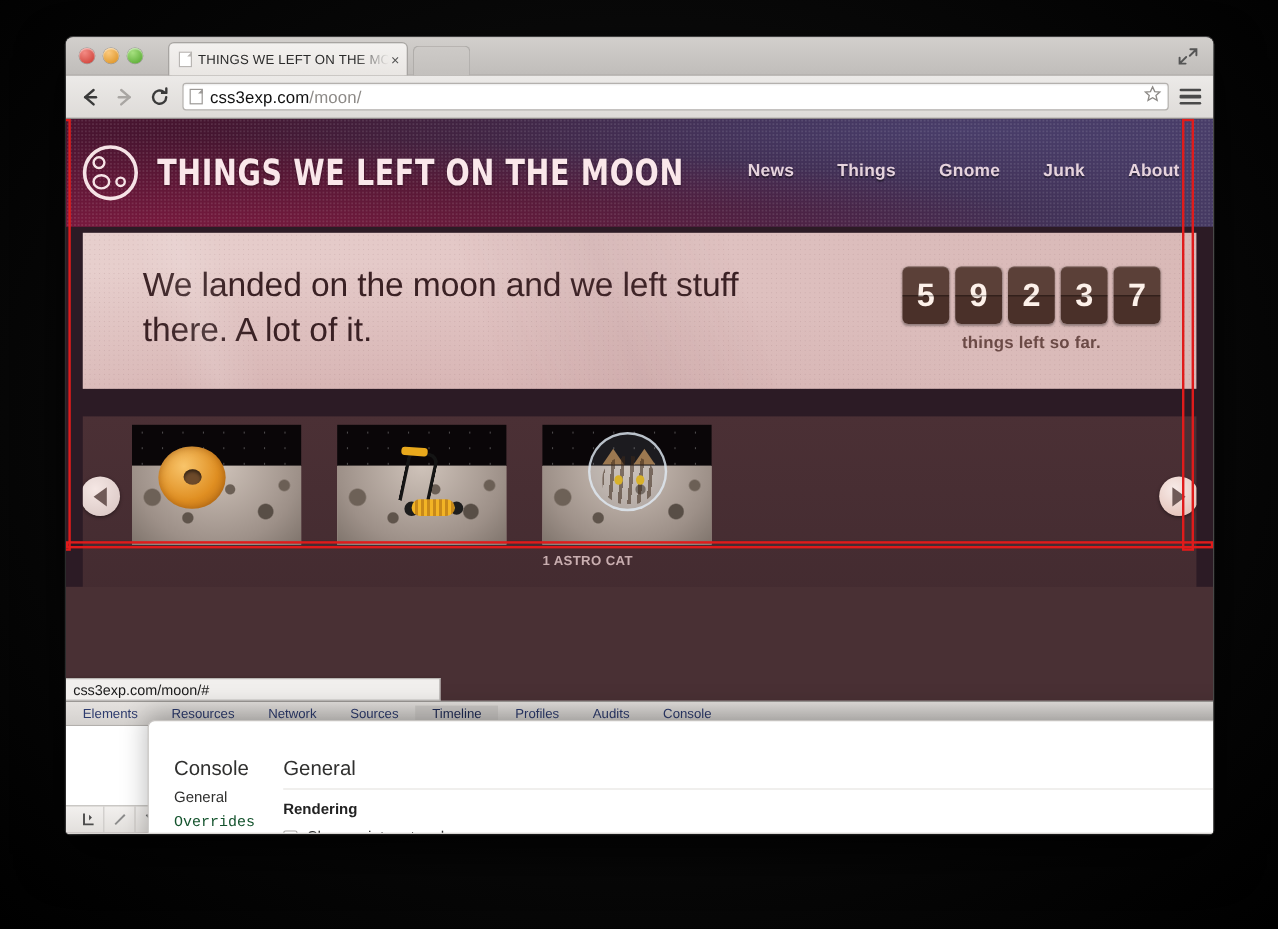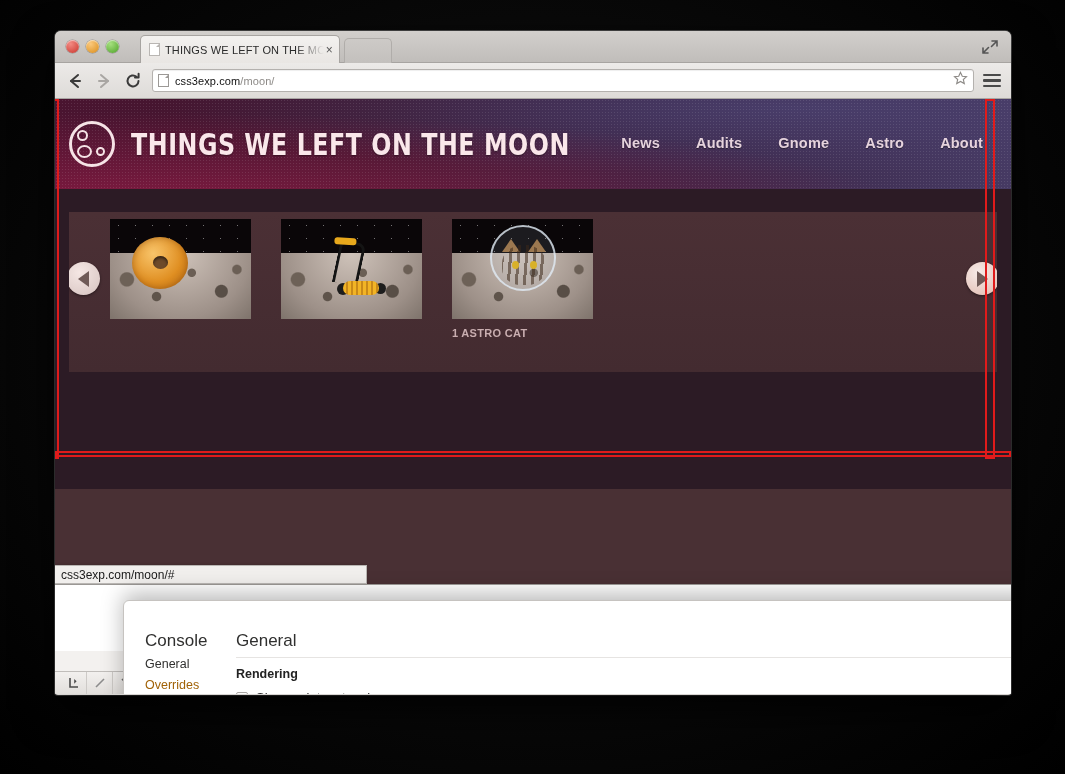--- a/index.html
+++ b/index.html
@@ -90,21 +90,21 @@
   }
   .omnibox .pagefav{
     width:11px; height:13px; background:#fff; border:1px solid #9c9996;
     margin-right:6px; position:relative; flex:0 0 auto;
   }
   .omnibox .pagefav:after{
     content:""; position:absolute; right:-1px; top:-1px;
     border-width:0 0 4px 4px; border-style:solid;
     border-color: transparent transparent #9c9996 transparent;
   }
-  .url{ font-size:11px; color:#1c1c1c; letter-spacing:.1px; }
+  .url{ font-size:14px; color:#1c1c1c; letter-spacing:.1px; }
   .url .host{ color:#111; }
   .url .path{ color:#8d8a87; }
   .star{ margin-left:auto; color:#8d8a87; }
   .menu-btn{ width:18px; display:flex; flex-direction:column; gap:3px; }
   .menu-btn i{ display:block; height:2.5px; background:#4a4a4a; border-radius:1px; }
 
   
   .viewport{
     position:relative; height:595px; overflow:hidden;
     background:#2c1b25;
@@ -330,21 +330,21 @@
     border-radius:6px 6px 0 0;
     box-shadow:0 -6px 22px rgba(0,0,0,.28);
     overflow:hidden;
   }
   .st-head{ display:flex; align-items:flex-end; height:56px; padding:0 0 6px 0; }
   .st-word{ width:112px; padding-left:21px; font-size:17px; color:#30302f; }
   .st-title{ font-size:17px; color:#30302f; }
   .st-body{ display:flex; }
   .st-side{ width:112px; padding-left:21px; }
   .st-side div{ font-size:12.5px; color:#30302f; margin-bottom:7px; }
-  .st-side div.mut{ color:#a16207; }
+  .st-side div.mut{ color:#14532d;font-family:Liberation Mono, monospace; }
   .st-main{ flex:1 1 auto; padding-right:40px; border-top:1px solid #e6e4e2; padding-top:9px; }
   .st-section{ font-size:12.5px; font-weight:700; color:#222; margin-bottom:9px; }
   .st-row{ display:flex; align-items:center; gap:8px; margin-bottom:8px; font-size:13px; color:#2a2a2a; }
   .cb{
     width:12px; height:12px; border:1px solid #a9a6a3; border-radius:2px;
     background:linear-gradient(#fff,#f1efed); position:relative; flex:0 0 auto;
   }
   .cb.on:after{
     content:""; position:absolute; left:2px; top:0px; width:6px; height:9px;
     border-right:2px solid #2b2b2b; border-bottom:2px solid #2b2b2b;
@@ -424,27 +424,40 @@
         <div class="brand">
           <div class="moon-logo">
             <span class="crater1"></span>
               <span class="crater2"></span>
               <span class="crater3"></span>
           </div>
           <div class="brand-title">Things we left on the moon</div>
         </div>
         <div class="site-nav">
           <a href="#">News</a>
-          <a href="#">Audits</a>
+          <a href="#">Things</a>
           <a href="#">Gnome</a>
-          <a href="#">Astro</a>
+          <a href="#">Junk</a>
           <a href="#">About</a>
         </div>
       </div>
 
+      <div class="hero">
+        <div class="hero-copy">We landed on the moon and we left stuff there. A lot of it.</div>
+        <div class="counter-wrap">
+          <div class="counter">
+            <div class="digit">5</div>
+            <div class="digit">9</div>
+            <div class="digit">2</div>
+            <div class="digit">3</div>
+            <div class="digit">7</div>
+          </div>
+          <div class="counter-label">things left so far.</div>
+        </div>
+      </div>
 
       <div class="carousel">
         <div class="thumbs">
 
           <div class="card">
             <div class="card-img">
               <div class="stars"></div>
               <div class="regolith"></div>
               <div class="obj bagel"></div>
             </div>
@@ -489,20 +502,30 @@
           </div>
       </div>
 
       <div class="paintrect" style="left:930px; top:0; width:10px; height:360px;"></div>
       <div class="paintrect" style="left:-2px; top:0; width:6px; height:360px;"></div>
       <div class="paintrect" style="left:0; top:352px; width:956px; height:6px;"></div>
 
       <div class="statusbar">css3exp.com/moon/#</div>
 
       <div class="devtools">
+        <div class="dt-tabs">
+          <div class="dt-tab">Elements</div>
+          <div class="dt-tab">Resources</div>
+          <div class="dt-tab">Network</div>
+          <div class="dt-tab">Sources</div>
+          <div class="dt-tab active">Timeline</div>
+          <div class="dt-tab">Profiles</div>
+          <div class="dt-tab">Audits</div>
+          <div class="dt-tab">Console</div>
+        </div>
 
         <div class="dt-body"></div>
 
         <div class="dt-statusbar">
           <div class="dt-icon">
             <svg width="14" height="14" viewBox="0 0 14 14">
                 <path d="M3 2v9h8" stroke="#4b4b4b" stroke-width="1.6" fill="none"></path>
                 <path d="M9 8l3 3-3 3" fill="#4b4b4b" transform="translate(0,-3.5) scale(.8)"></path>
               </svg>
           </div>

